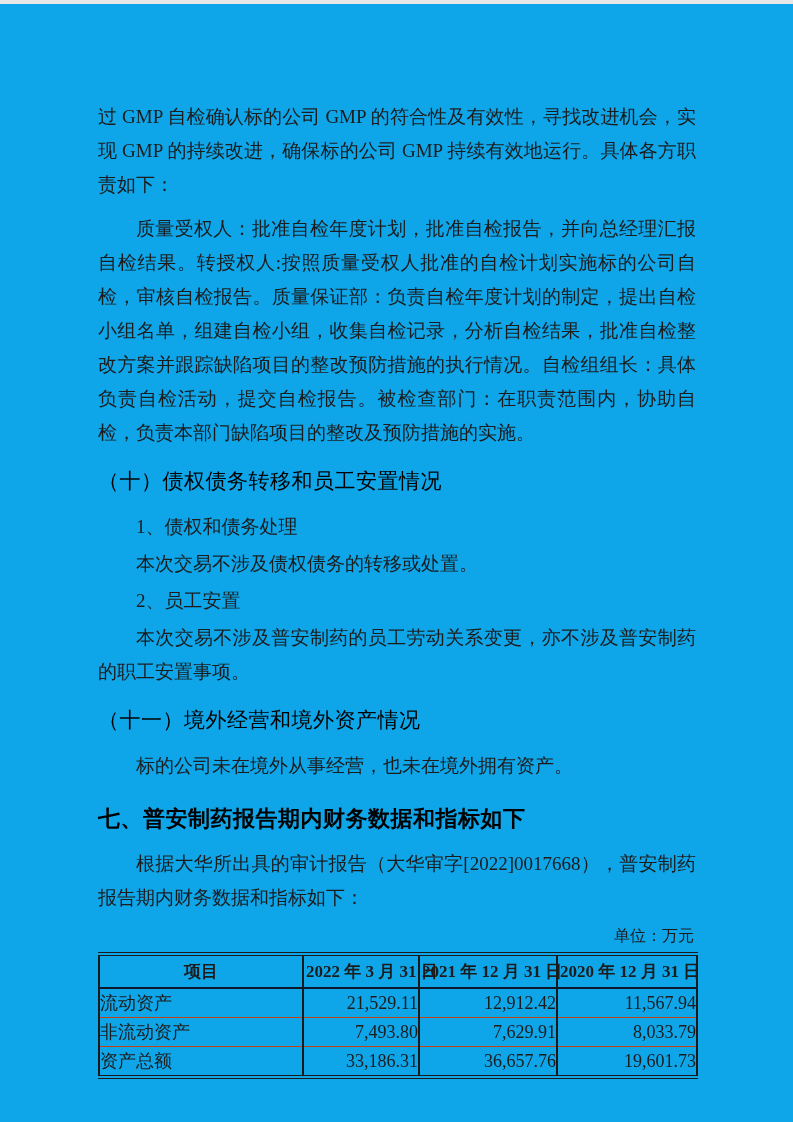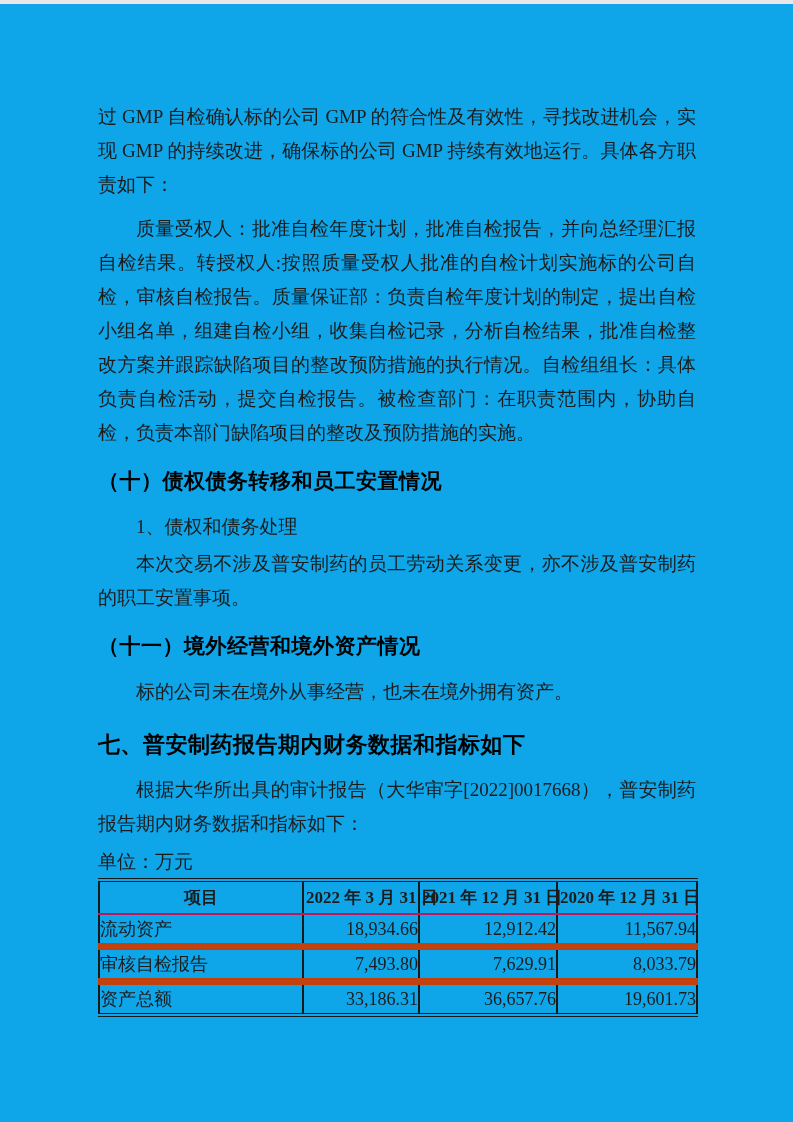--- a/index.html
+++ b/index.html
@@ -29,62 +29,63 @@
   p.body.no-indent { text-indent: 0; }
   p.tight {
     font-size: 19px;
     line-height: 34px;
     text-align: justify;
     margin: 0 0 3px 0;
     text-indent: 38px;
   }
   h3.sub-heading {
     font-family: "Liberation Sans", "DejaVu Sans", sans-serif;
-    font-weight: bold;
+    font-weight: normal;
     font-size: 21px;
     line-height: 30px;
     margin: 16px 0 14px 0;
     color: #000;
     letter-spacing: 0.5px;
   }
   h2.chapter-heading {
     font-family: "Liberation Sans", "DejaVu Sans", sans-serif;
     font-weight: bold;
     font-size: 22px;
     line-height: 32px;
     margin: 20px 0 12px 0;
     color: #000;
     letter-spacing: 0.5px;
   }
   .unit-note {
-    font-size: 19px;
+    font-size: 16px;
     line-height: 22px;
+    text-align: right;
     margin: 0 2px 5px 0;
   }
   table.fin-table {
     width: 598px;
     table-layout: fixed;
     border-collapse: collapse;
     border-top: 4px double #1a1a1a;
     border-bottom: 4px double #1a1a1a;
     border-left: 2px solid #1a1a1a;
     border-right: 2px solid #1a1a1a;
   }
   table.fin-table th {
     font-size: 17px;
     font-weight: bold;
     text-align: center;
     padding: 4px 2px;
-    border-bottom: 2px solid #be185d;
+    border-bottom: 2px solid #0f172a;
     white-space: nowrap;
   }
   table.fin-table td {
     font-size: 18px;
     padding: 2px 0;
-    border-bottom: 7px solid #c2410c;
+    border-bottom: 1px solid #c2410c;
   }
   table.fin-table tr:last-child td { border-bottom: none; }
   table.fin-table th + th,
   table.fin-table td + td { border-left: 2px solid #1a1a1a; }
   td.row-label { text-align: left; padding-left: 8px; }
   td.num { text-align: right; padding-right: 10px; font-variant-numeric: tabular-nums; }
 </style>
 </head>
 <body>
 
@@ -92,21 +93,23 @@
   <div class="content">
 
     <p class="body no-indent">过 GMP 自检确认标的公司 GMP 的符合性及有效性，寻找改进机会，实现 GMP 的持续改进，确保标的公司 GMP 持续有效地运行。具体各方职责如下：</p>
 
     <p class="body">质量受权人：批准自检年度计划，批准自检报告，并向总经理汇报自检结果。转授权人:按照质量受权人批准的自检计划实施标的公司自检，审核自检报告。质量保证部：负责自检年度计划的制定，提出自检小组名单，组建自检小组，收集自检记录，分析自检结果，批准自检整改方案并跟踪缺陷项目的整改预防措施的执行情况。自检组组长：具体负责自检活动，提交自检报告。被检查部门：在职责范围内，协助自检，负责本部门缺陷项目的整改及预防措施的实施。</p>
 
     <h3 class="sub-heading">（十）债权债务转移和员工安置情况</h3>
 
     <p class="tight">1、债权和债务处理</p>
 
+    <p class="tight">本次交易不涉及债权债务的转移或处置。</p>
 
+    <p class="tight">2、员工安置</p>
 
     <p class="tight">本次交易不涉及普安制药的员工劳动关系变更，亦不涉及普安制药的职工安置事项。</p>
 
     <h3 class="sub-heading">（十一）境外经营和境外资产情况</h3>
 
     <p class="tight">标的公司未在境外从事经营，也未在境外拥有资产。</p>
 
     <h2 class="chapter-heading">七、普安制药报告期内财务数据和指标如下</h2>
 
     <p class="body">根据大华所出具的审计报告（大华审字[2022]0017668），普安制药报告期内财务数据和指标如下：</p>
@@ -125,26 +128,26 @@
         <tr>
           <th>项目</th>
           <th>2022 年 3 月 31 日</th>
           <th>2021 年 12 月 31 日</th>
           <th>2020 年 12 月 31 日</th>
         </tr>
       </thead>
       <tbody>
         <tr>
           <td class="row-label">流动资产</td>
-          <td class="num">18,934.66</td>
+          <td class="num">21,529.11</td>
           <td class="num">12,912.42</td>
           <td class="num">11,567.94</td>
         </tr>
         <tr>
-          <td class="row-label">审核自检报告</td>
+          <td class="row-label">非流动资产</td>
           <td class="num">7,493.80</td>
           <td class="num">7,629.91</td>
           <td class="num">8,033.79</td>
         </tr>
         <tr>
           <td class="row-label">资产总额</td>
           <td class="num">33,186.31</td>
           <td class="num">36,657.76</td>
           <td class="num">19,601.73</td>
         </tr>

